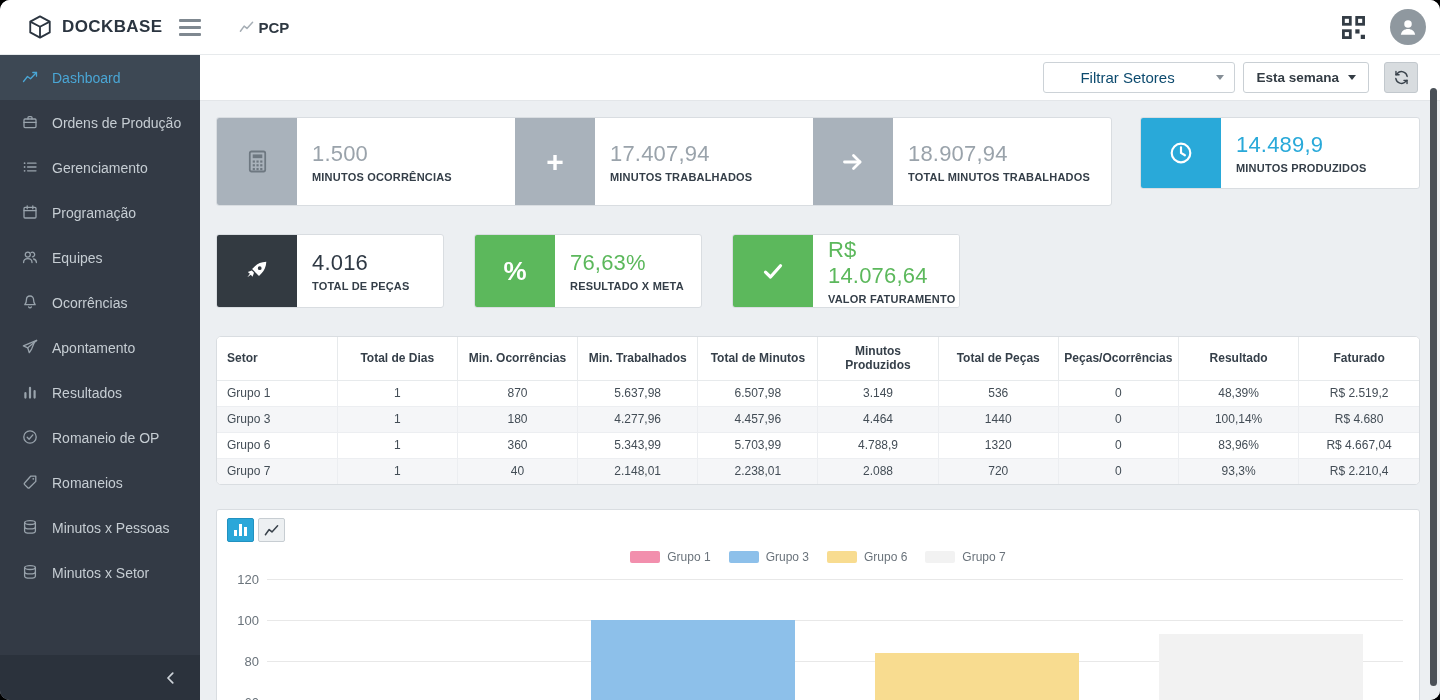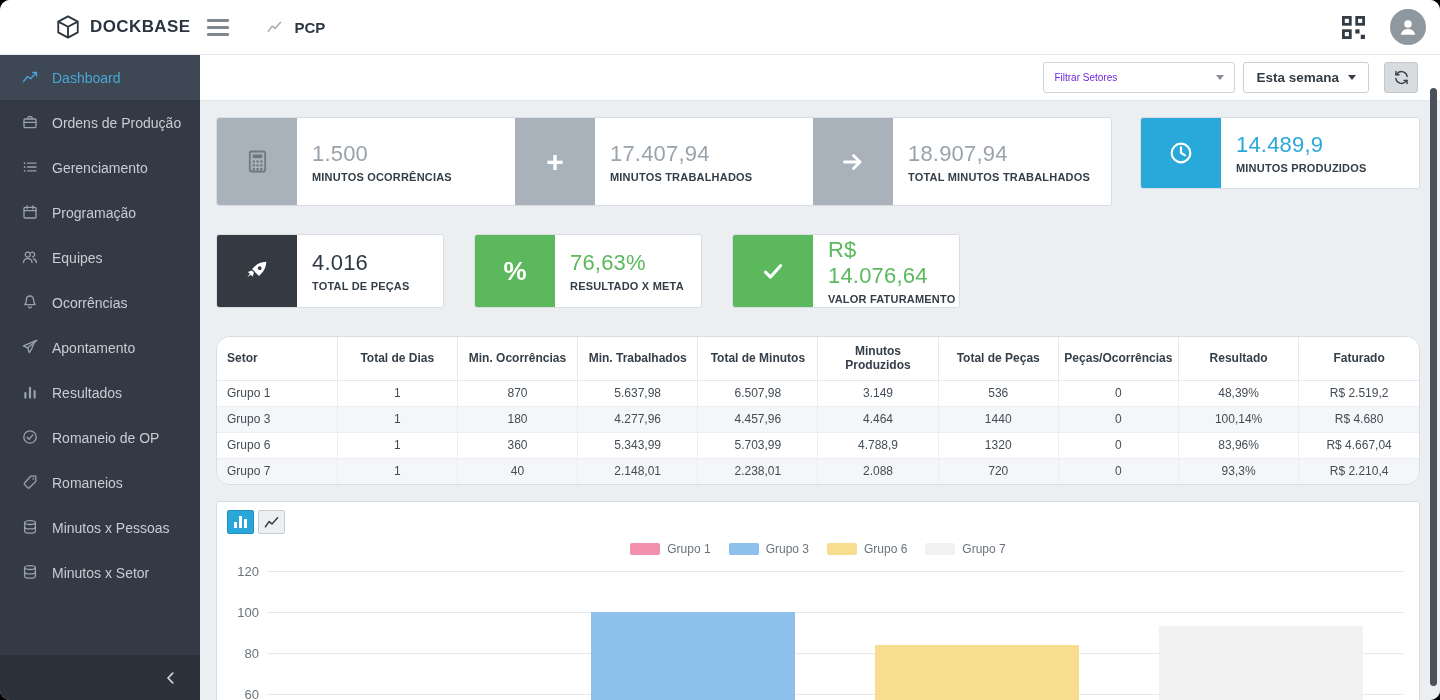--- a/index.html
+++ b/index.html
@@ -12,25 +12,25 @@
     position: relative; width: 1440px; height: 700px;
     background: #eceff2; border-radius: 10px; overflow: hidden;
   }
 
   
   .topbar {
     position: absolute; top: 0; left: 0; right: 0; height: 55px;
     background: #fff; border-bottom: 1px solid #e7eaec;
     display: flex; align-items: center; z-index: 20;
   }
-  .brand { display: flex; align-items: center; gap: 9px; padding-left: 27px; cursor: pointer; margin-left: 28px; }
+  .brand { display: flex; align-items: center; gap: 9px; padding-left: 27px; cursor: pointer; }
   .brand-text { font-size: 17px; font-weight: bold; color: #2b3540; letter-spacing: .4px; }
   .menu-toggle { margin-left: 16px; width: 22px; cursor: pointer; }
   .menu-toggle span { display: block; height: 3px; background: #7f8890; border-radius: 1px; margin: 4px 0; }
-  .breadcrumb { display: flex; align-items: center; gap: 13px; margin-left: 38px; }
+  .breadcrumb { display: flex; align-items: center; gap: 5px; margin-left: 38px; }
   .crumb-text { font-size: 15px; font-weight: bold; color: #2e3842; }
   .header-right { margin-left: auto; display: flex; align-items: center; gap: 22px; padding-right: 14px; }
   .qr-btn { cursor: pointer; display: flex; }
   .avatar { width: 36px; height: 36px; border-radius: 50%; background: #8f989f;
             display: flex; align-items: center; justify-content: center; cursor: pointer; }
 
   
   .sidebar { position: absolute; top: 55px; left: 0; bottom: 0; width: 200px; background: #333a45; z-index: 15; }
   .side-item { display: flex; align-items: center; gap: 13px; height: 45px;
                padding: 0 8px 0 22px; color: #c6cdd3; font-size: 14px; cursor: pointer; }
@@ -41,21 +41,21 @@
   .sidebar-footer { position: absolute; left: 0; right: 0; bottom: 0; height: 45px; background: #2b323c;
                     display: flex; align-items: center; justify-content: flex-end; padding-right: 22px; }
   .collapse { cursor: pointer; display: flex; }
 
   
   .main { position: absolute; top: 55px; left: 200px; right: 0; bottom: 0; overflow: hidden; background: #eceff2; }
   .toolbar { height: 46px; background: #fff; border-bottom: 1px solid #e3e6e9;
              display: flex; align-items: center; justify-content: flex-end; padding-right: 22px; }
   .filter-select { width: 192px; height: 31px; background: #fff; border: 1px solid #ccd2d7; border-radius: 3px;
                    display: flex; align-items: center; padding: 0 10px; cursor: pointer; }
-  .filter-select .ph { flex: 1; font-size: 10px; color: #6d28d9; }
+  .filter-select .ph { flex: 1; font-size: 15px; color: #0c4a6e; margin-left: 26px; }
   .caret { width: 0; height: 0; border-left: 4px solid transparent; border-right: 4px solid transparent;
            border-top: 5px solid #858e96; }
   .caret.dark { border-top-color: #333c44; }
   .period-btn { height: 31px; background: #fff; border: 1px solid #c9cfd4; border-radius: 3px;
                 display: flex; align-items: center; gap: 9px; padding: 0 12px; margin-left: 8px;
                 font-size: 13.5px; color: #333c44; font-weight: bold; cursor: pointer; }
   .refresh-btn { width: 34px; height: 31px; background: #d8dcdf; border: 1px solid #c2c8cd; border-radius: 3px;
                  margin-left: 15px; display: flex; align-items: center; justify-content: center;
                  color: #39424b; cursor: pointer; }
 
@@ -78,21 +78,21 @@
   .glyph-plus { font-size: 30px; font-weight: bold; line-height: 1; }
   .glyph-pct { font-size: 26px; font-weight: bold; line-height: 1; }
   .seg-info { display: flex; flex-direction: column; justify-content: center; gap: 4px; padding-left: 15px; background: #fff; }
   .seg-value { font-size: 22px; color: #9aa3ab; letter-spacing: .2px; }
   .seg-value.val-cyan { color: #29a9d9; }
   .seg-value.val-dark { color: #2f3944; }
   .seg-value.val-green { color: #5cb85c; }
   .seg-label { font-size: 11px; font-weight: bold; color: #343e48; letter-spacing: .2px; }
 
   
-  .table-card { background: #fff; border: 1px solid #d9dde1; border-radius: 14px; margin-bottom: 16px; overflow: hidden; }
+  .table-card { background: #fff; border: 1px solid #d9dde1; border-radius: 5px; margin-bottom: 24px; overflow: hidden; }
   table { width: 100%; border-collapse: collapse; font-size: 12px; table-layout: fixed; }
   th { height: 43px; font-weight: bold; color: #353f49; background: #fff;
        border: 1px solid #e7eaec; border-top: none; padding: 4px 5px; text-align: center; vertical-align: middle; }
   td { height: 26px; color: #434d56; border: 1px solid #eceef1; padding: 2px 6px; text-align: center; }
   th:first-child, td:first-child { text-align: left; padding-left: 10px; border-left: none; }
   th:last-child, td:last-child { border-right: none; }
   tbody tr:nth-child(even) { background: #f5f6f8; }
   tbody tr:last-child td { border-bottom: none; }
 
   

